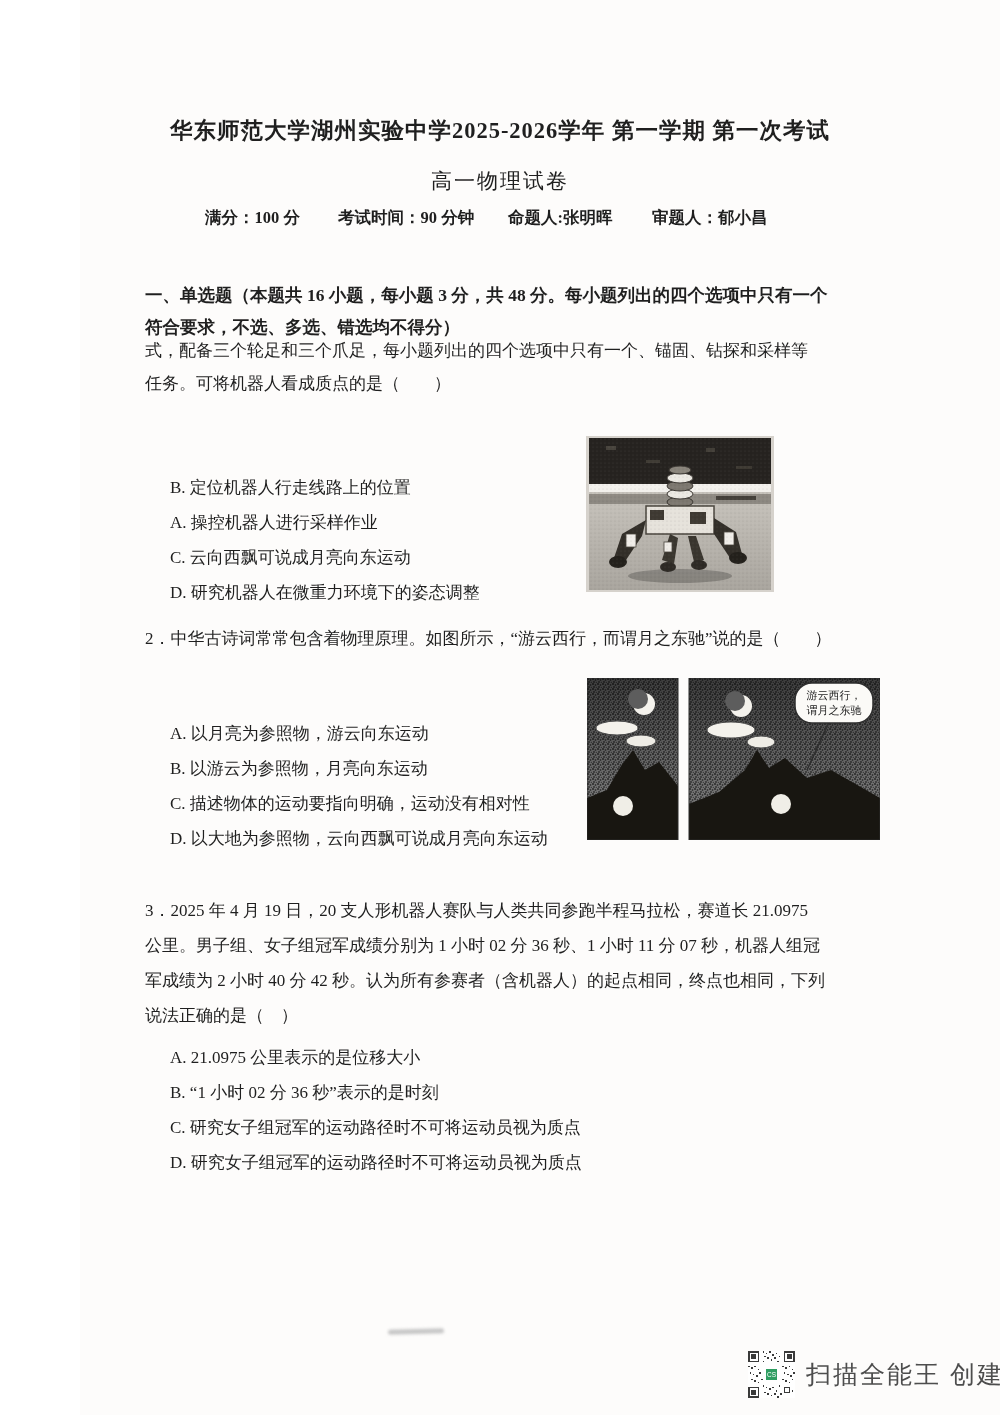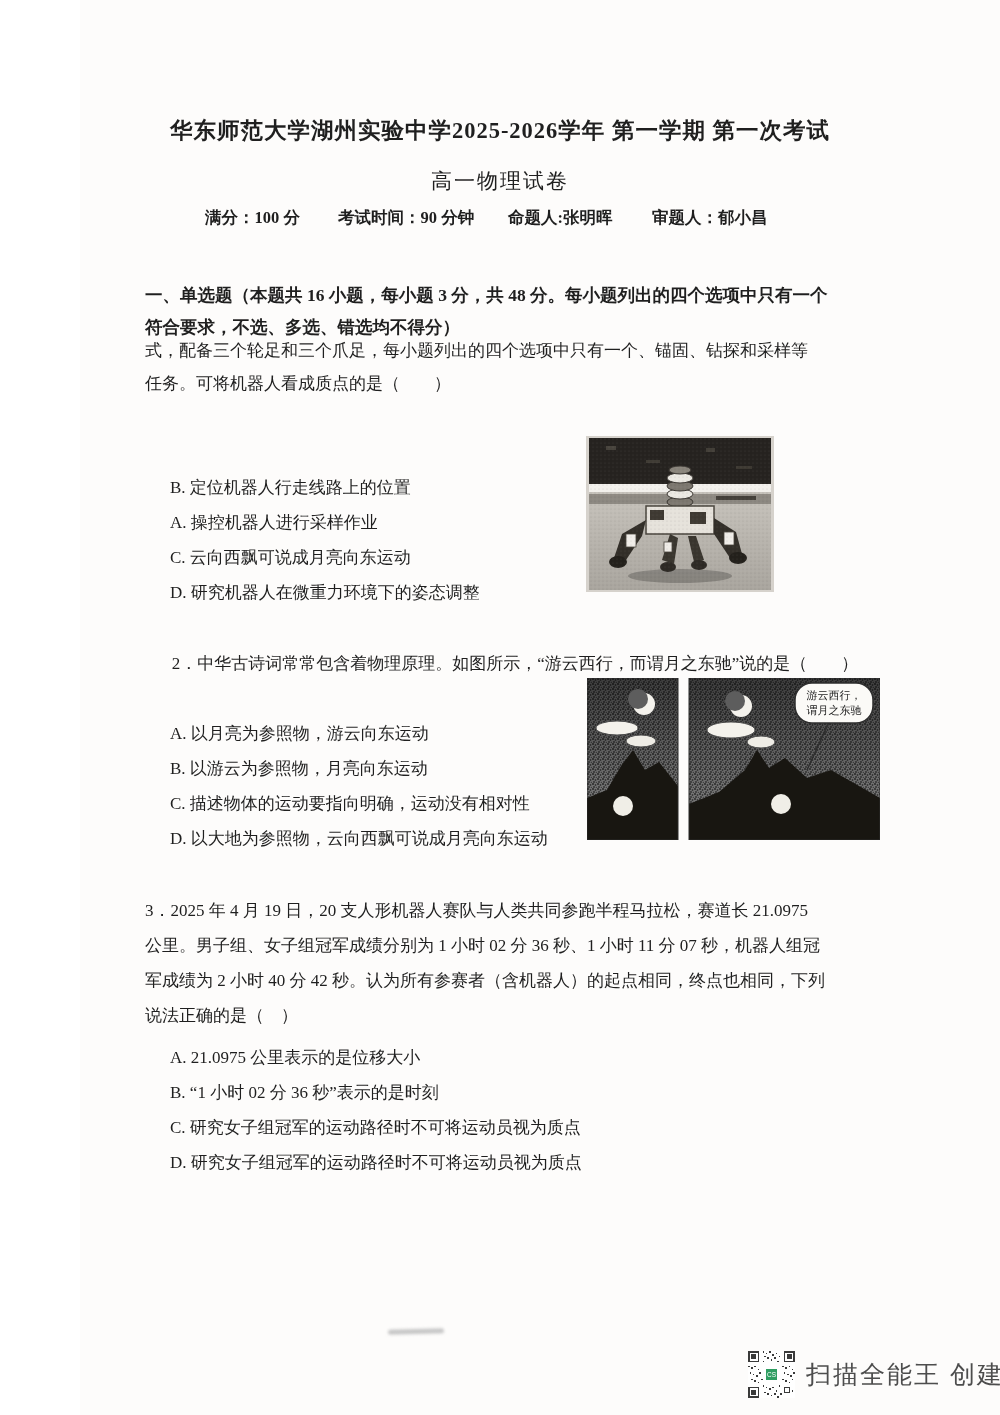--- a/index.html
+++ b/index.html
@@ -12,21 +12,21 @@
   .abs{position:absolute;}
   .center{left:0;width:1000px;text-align:center;}
   .title1{top:115px;font-size:22.5px;font-weight:700;letter-spacing:1px;}
   .title2{top:167px;font-size:21px;font-weight:400;letter-spacing:2px;}
   .meta span{position:absolute;top:207px;font-size:16.5px;font-weight:600;white-space:nowrap;}
   .m0{left:205px;} .m1{left:338px;} .m2{left:508px;} .m3{left:652px;}
   .sec{left:145px;top:279px;width:730px;font-size:17.5px;font-weight:700;line-height:32px;}
   .para{left:145px;width:740px;font-size:17px;font-weight:500;}
   .para div{white-space:nowrap;}
   .q1p{top:334px;line-height:33px;}
-  .q2p{top:647px;line-height:33px;text-align:center;}
+  .q2p{top:622px;line-height:33px;}
   .q3p{top:893px;line-height:35px;}
   .opts{left:170px;width:640px;font-size:17px;font-weight:500;}
   .opts div{height:35px;line-height:35px;white-space:nowrap;}
   .o1{top:470px;} .o2{top:716px;} .o3{top:1040px;}
   .fig{position:absolute;}
   .fig1{left:586px;top:436px;width:188px;height:156px;}
   .fig2{left:587px;top:678px;width:341px;height:162px;}
   .smudge{left:388px;top:1329px;width:56px;height:5px;background:#c6c6c6;
           border-radius:3px;filter:blur(1.5px);transform:rotate(-1.5deg);}
   .qr{left:748px;top:1351px;width:47px;height:47px;}

